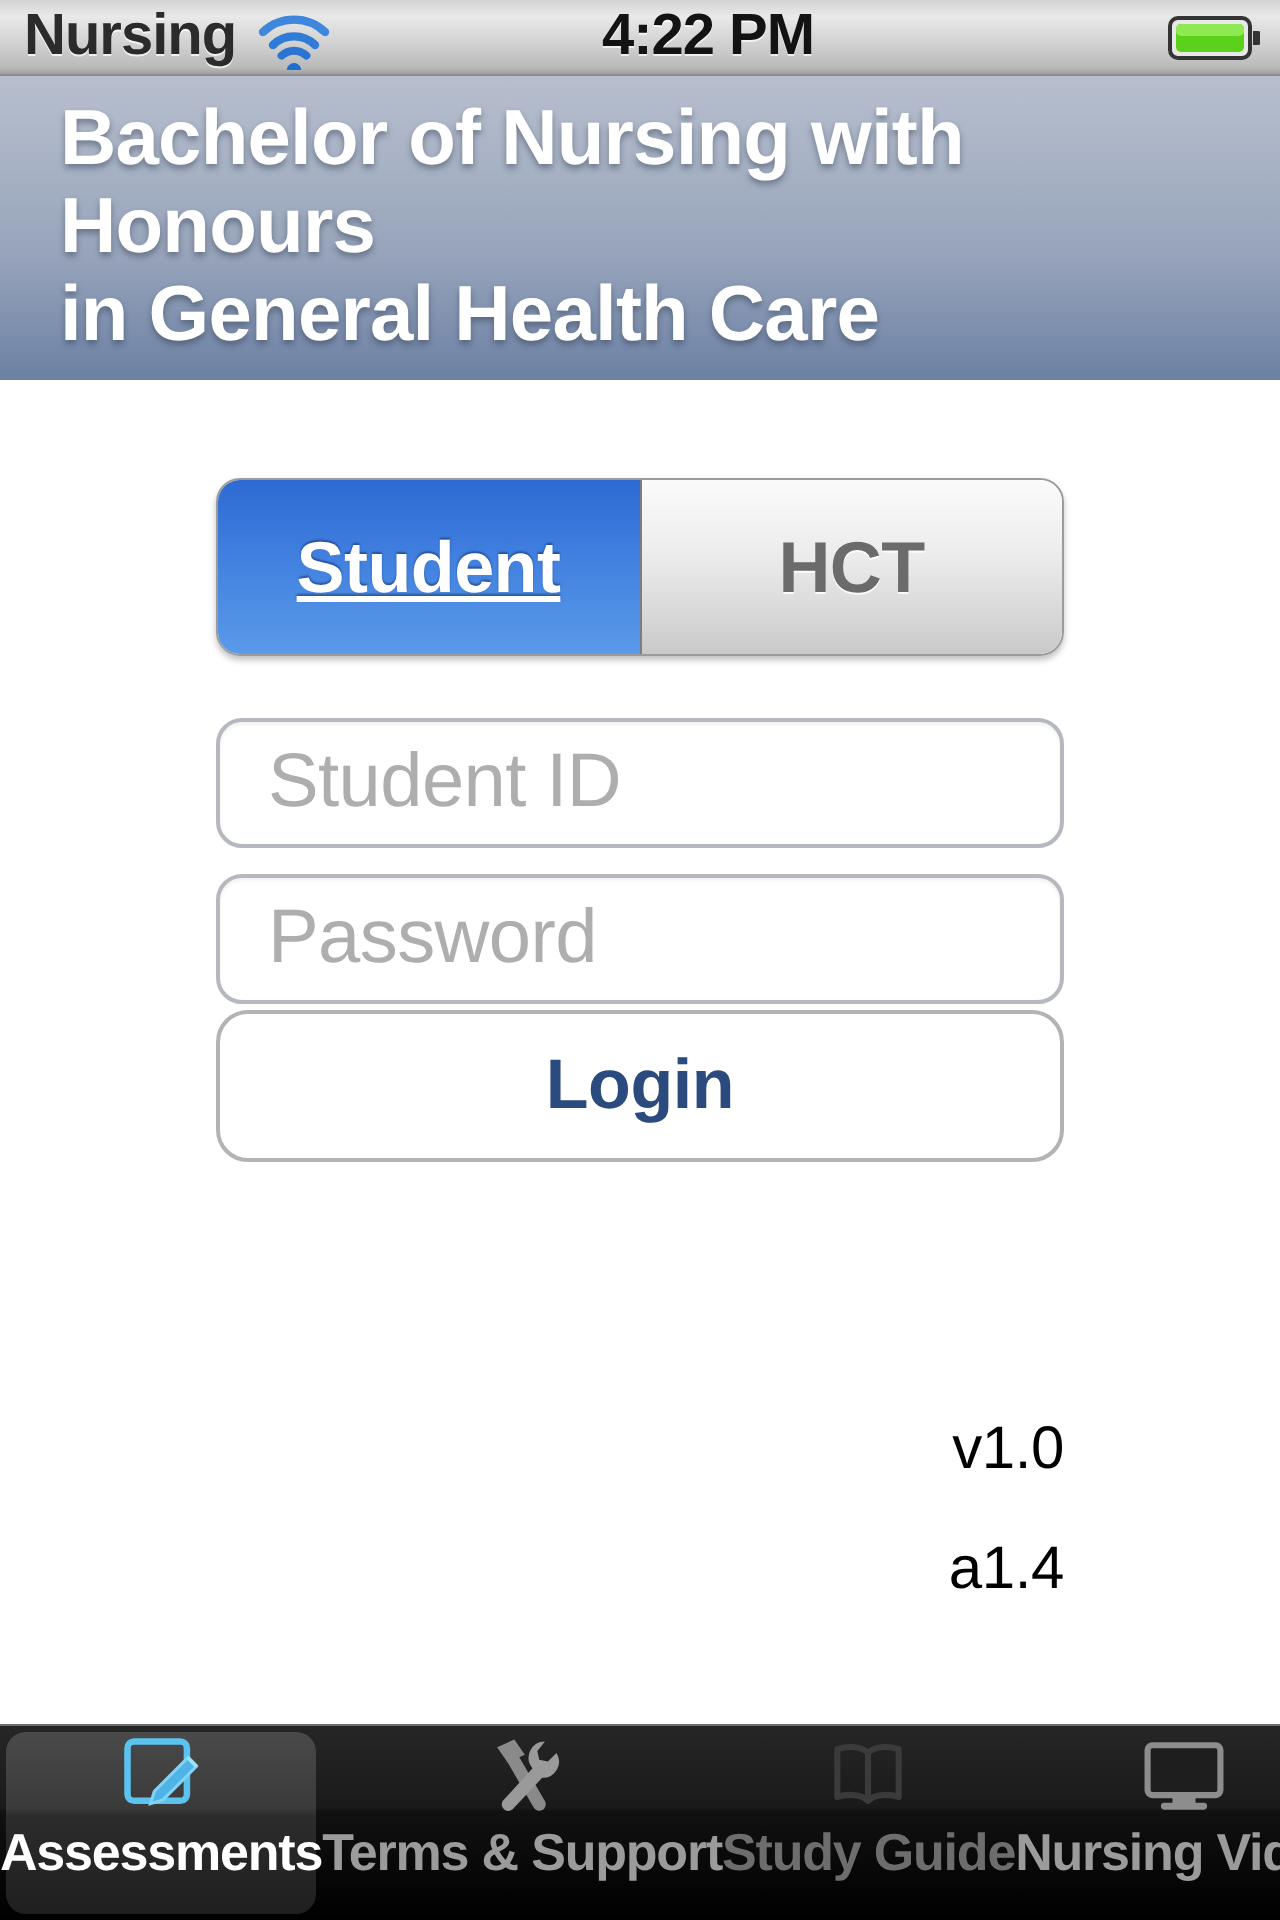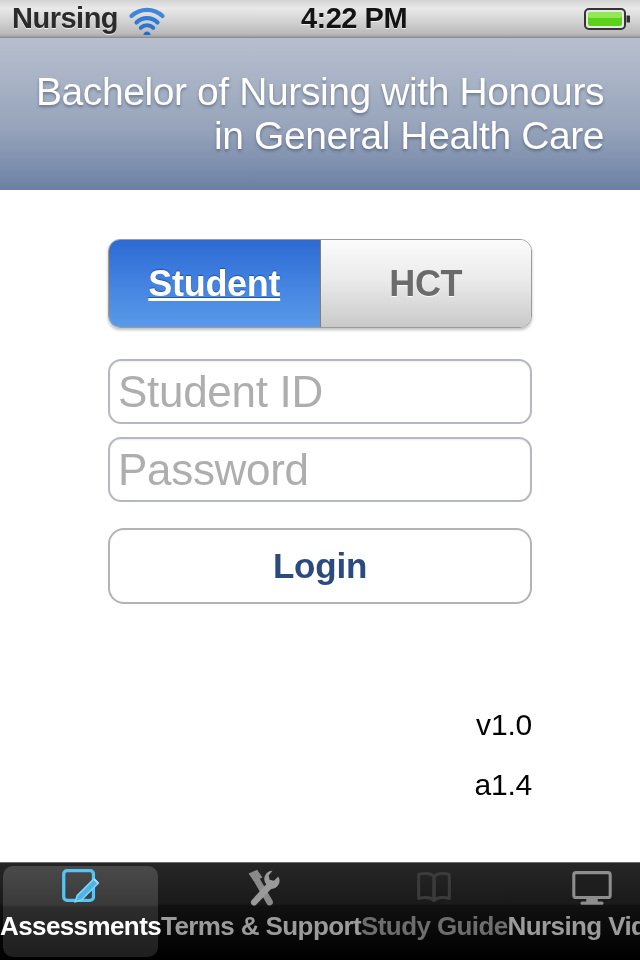--- a/index.html
+++ b/index.html
@@ -67,27 +67,27 @@
     width: 640px;
     height: 152px;
     background: linear-gradient(to bottom, #b7bece 0%, #aab4c6 25%, #96a3ba 60%, #7c8ead 85%, #6b80a2 100%);
     display: flex;
     align-items: center;
     justify-content: center;
     box-sizing: border-box;
   }
   #header-title {
     font-size: 39px;
-    font-weight: normal;
+    font-weight: bold;
     color: #ffffff;
-    text-align: right;
+    text-align: left;
     line-height: 1.12;
     letter-spacing: -0.4px;
     text-shadow: 0 2px 3px rgba(40,52,70,0.45);
-    padding: 0 14px;
+    padding: 0 30px;
     white-space: pre-line;
   }
 
   
   #content {
     position: absolute;
     top: 190px; left: 0;
     width: 640px;
     height: 672px;
     background: #ffffff;
@@ -138,30 +138,30 @@
     border: 2px solid #b5b9bf;
     border-radius: 13px;
     box-sizing: border-box;
     display: flex;
     align-items: center;
     box-shadow: inset 0 1px 2px rgba(0,0,0,0.07);
   }
   #student-id-field { top: 169px; }
   #password-field { top: 247px; }
   .field-placeholder {
-    padding-left: 8px;
-    font-size: 44px;
+    padding-left: 24px;
+    font-size: 38px;
     color: #aeaeae;
     letter-spacing: -0.3px;
   }
 
   
   #login-button {
     position: absolute;
-    left: 108px; top: 338px;
+    left: 108px; top: 315px;
     width: 424px; height: 76px;
     background: #ffffff;
     border: 2px solid #b3b3b3;
     border-radius: 16px;
     box-sizing: border-box;
     display: flex;
     align-items: center;
     justify-content: center;
   }
   #login-label {

